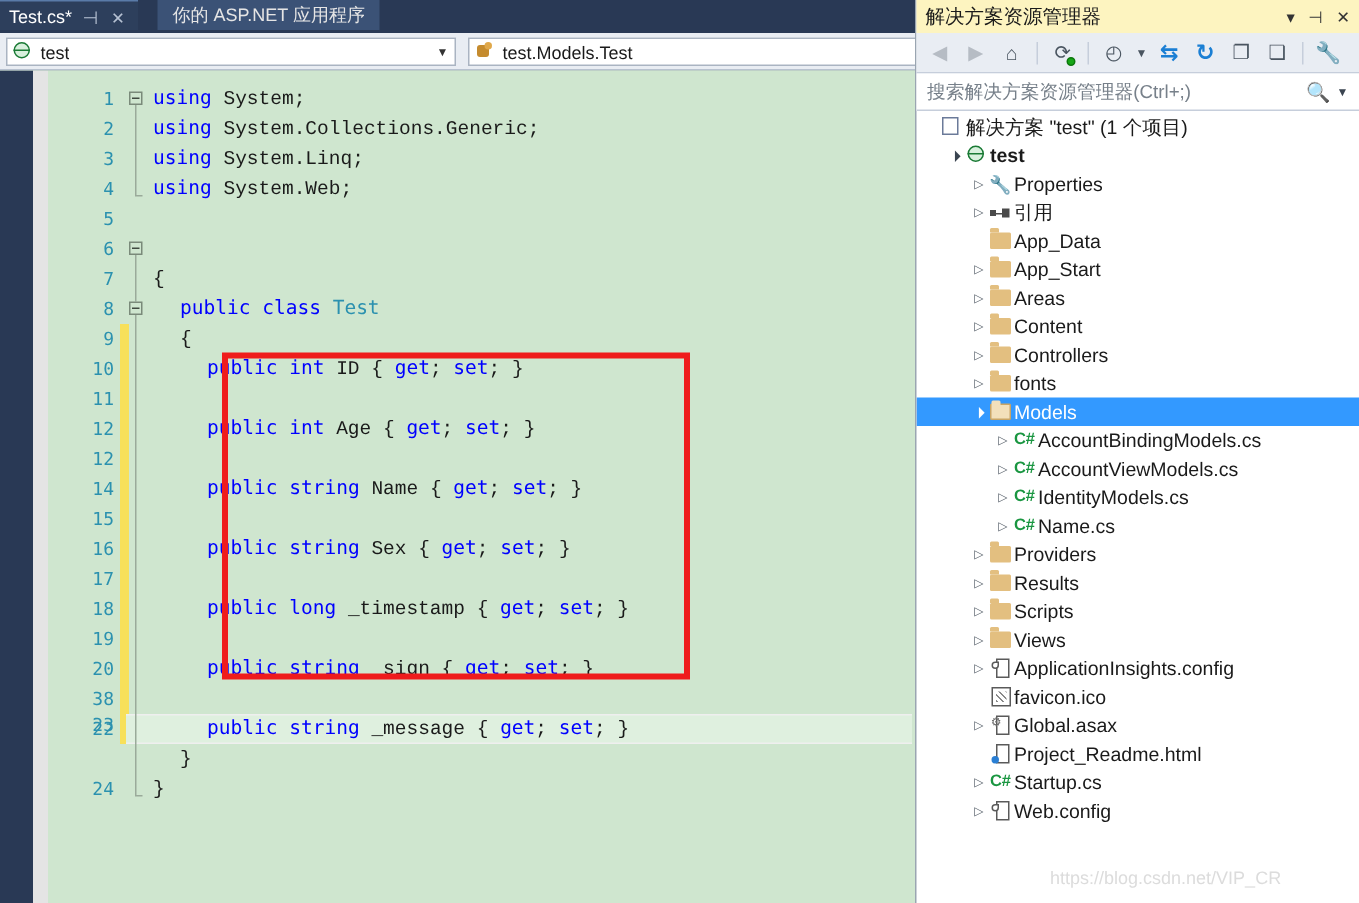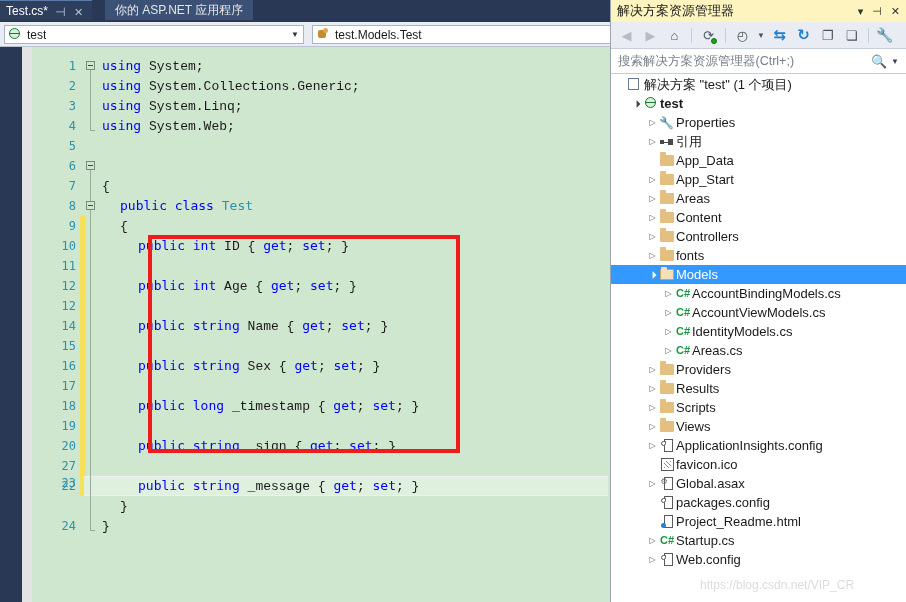--- a/index.html
+++ b/index.html
@@ -219,21 +219,21 @@
             <div class="lnum" style="top: 209px;">11</div>
             <div class="lnum" style="top: 229px;">12</div>
             <div class="lnum" style="top: 249px;">12</div>
             <div class="lnum" style="top: 269px;">14</div>
             <div class="lnum" style="top: 289px;">15</div>
             <div class="lnum" style="top: 309px;">16</div>
             <div class="lnum" style="top: 329px;">17</div>
             <div class="lnum" style="top: 349px;">18</div>
             <div class="lnum" style="top: 369px;">19</div>
             <div class="lnum" style="top: 389px;">20</div>
-            <div class="lnum" style="top: 409px;">27</div>
+            <div class="lnum" style="top: 409px;">38</div>
             <div class="lnum" style="top: 429px;">22</div>
             <div class="lnum" style="top: 426px;">23</div>
             <div class="lnum" style="top: 469px;">24</div>
           </div>
         <div class="outline-col" id="outcol">
             <div class="obox" style="left: 2px; top: 14px;"></div>
             <div class="ovline" style="left: 6px; top: 23px; height: 60px;"></div>
             <div class="oend" style="left: 6px; top: 83px;"></div>
             <div class="obox" style="left: 2px; top: 114px;"></div>
             <div class="ovline" style="left: 6px; top: 123px; height: 360px;"></div>
@@ -417,21 +417,21 @@
             <span class="i-cs">C#</span>
           </span>
           <span class="nlabel">IdentityModels.cs</span>
         </div>
         <div class="node">
           <span style="width: 52px; flex: 0 0 auto;"></span>
           <span class="chev">▷</span>
           <span class="nicon">
             <span class="i-cs">C#</span>
           </span>
-          <span class="nlabel">Areas.cs</span>
+          <span class="nlabel">Name.cs</span>
         </div>
         <div class="node">
           <span style="width: 36px; flex: 0 0 auto;"></span>
           <span class="chev">▷</span>
           <span class="nicon">
             <span class="i-folder"></span>
           </span>
           <span class="nlabel">Providers</span>
         </div>
         <div class="node">
@@ -474,28 +474,20 @@
           </span>
           <span class="nlabel">favicon.ico</span>
         </div>
         <div class="node">
           <span style="width: 36px; flex: 0 0 auto;"></span>
           <span class="chev">▷</span>
           <span class="nicon">
             <span class="i-asax"></span>
           </span>
           <span class="nlabel">Global.asax</span>
-        </div>
-        <div class="node">
-          <span style="width: 36px; flex: 0 0 auto;"></span>
-          <span class="chev"></span>
-          <span class="nicon">
-            <span class="i-cfg"></span>
-          </span>
-          <span class="nlabel">packages.config</span>
         </div>
         <div class="node">
           <span style="width: 36px; flex: 0 0 auto;"></span>
           <span class="chev"></span>
           <span class="nicon">
             <span class="i-html"></span>
           </span>
           <span class="nlabel">Project_Readme.html</span>
         </div>
         <div class="node">

